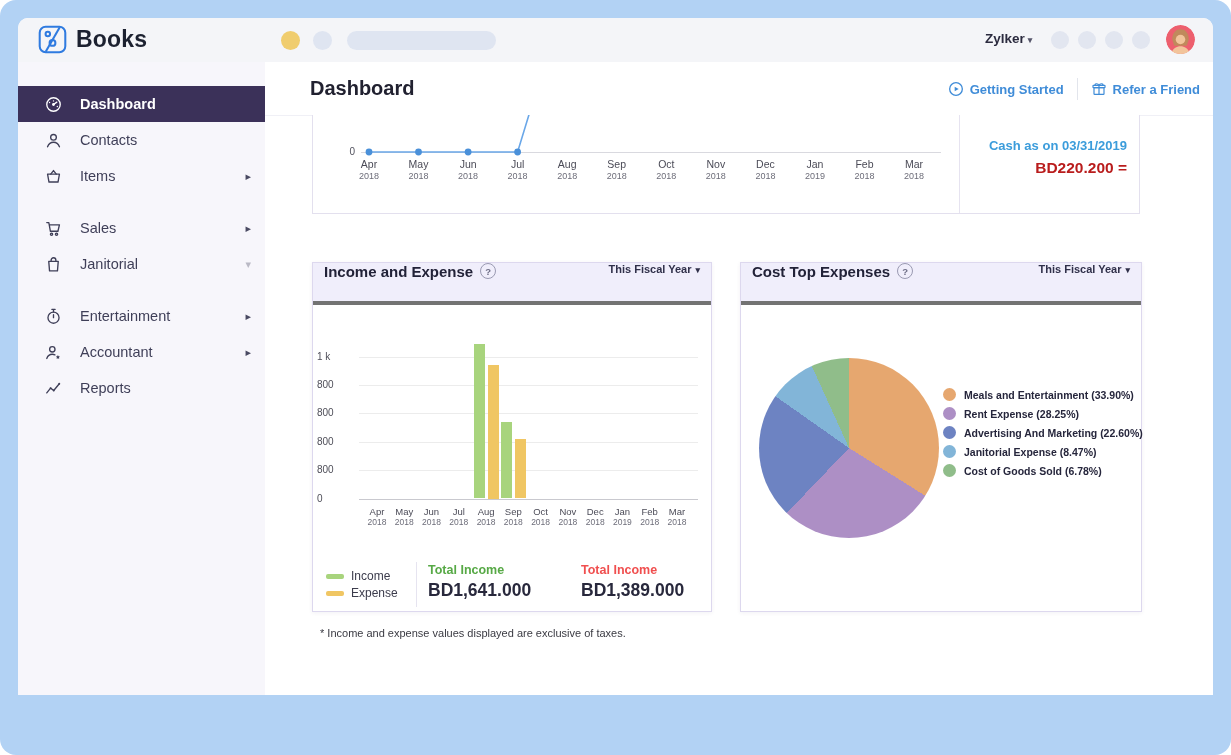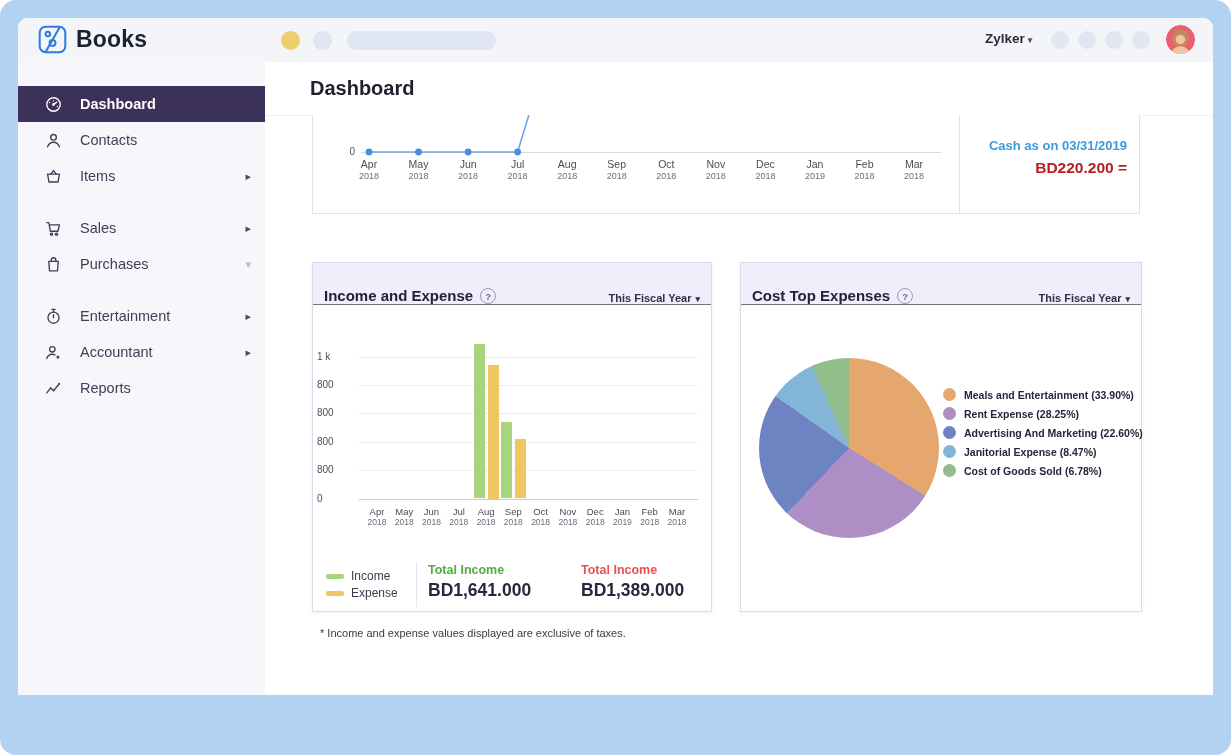--- a/index.html
+++ b/index.html
@@ -52,21 +52,21 @@
   .cash-month .y{font-size:9px;color:#6d6d79;margin-top:1px;}
   .cash-divider{position:absolute;left:646px;top:0;bottom:0;width:1px;background:#e6e3f0;}
   .cash-summary{position:absolute;left:647px;right:0;top:0;bottom:0;}
   .cash-label{position:absolute;right:12px;top:23px;font-size:13px;font-weight:600;color:#3b9cdb;}
   .cash-value{position:absolute;right:12px;top:44px;font-size:15.5px;font-weight:600;color:#b91c1c;}
 
   
   .panel{position:absolute;background:#fff;border:1px solid #ddd8ee;box-sizing:border-box;box-shadow:0 1px 4px rgba(70,60,120,.07);}
   .ie-panel{left:47px;top:200px;width:400px;height:350px;}
   .te-panel{left:475px;top:200px;width:402px;height:350px;}
-  .panel-header{position:absolute;left:0;top:0;right:0;height:42px;background:#f0eefb;border-bottom:1px solid #737373;display:flex;align-items:flex-end;padding:0 11px;box-sizing:border-box;}
+  .panel-header{position:absolute;left:0;top:0;right:0;height:42px;background:#f0eefb;border-bottom:4px solid #737373;display:flex;align-items:flex-start;padding:0 11px;box-sizing:border-box;}
   .panel-title{font-size:15px;font-weight:700;color:#222238;}
   .qmark{width:14px;height:14px;border:1px solid #9a9ab2;border-radius:50%;font-size:9.5px;font-weight:700;color:#6d6d85;display:inline-flex;align-items:center;justify-content:center;margin-left:7px;flex:none;}
   .period{margin-left:auto;font-size:11px;font-weight:700;color:#30304a;cursor:pointer;white-space:nowrap;}
   .period .caret{font-size:9px;margin-left:4px;}
 
   
   .plot{position:absolute;left:0;top:42px;right:0;height:230px;}
   .gl{position:absolute;left:46px;width:339px;height:1px;background:#ececec;}
   .gl.zero{background:#c9c9cf;}
   .yt{position:absolute;left:4px;width:36px;text-align:left;font-size:10px;color:#4e4e58;}
@@ -168,21 +168,21 @@
             <span class="side-label">Sales</span>
             <span class="side-caret">▸</span>
           </div>
           <div class="side-item">
             <span class="side-icon">
               <svg viewBox="0 0 24 24" fill="none" stroke="currentColor" stroke-width="1.7" stroke-linecap="round" stroke-linejoin="round">
                 <path d="M6 8h12l-1 12H7z"></path>
                 <path d="M9 8V6.5a3 3 0 0 1 6 0V8"></path>
               </svg>
             </span>
-            <span class="side-label">Purchases</span>
+            <span class="side-label">Janitorial</span>
             <span class="side-caret faint">▾</span>
           </div>
           <div class="side-item gap">
             <span class="side-icon">
               <svg viewBox="0 0 24 24" fill="none" stroke="currentColor" stroke-width="1.7" stroke-linecap="round" stroke-linejoin="round">
                 <circle cx="12" cy="13.5" r="7"></circle>
                 <path d="M12 13.5V9.8"></path>
                 <path d="M10 3h4M12 3v3.2"></path>
               </svg>
             </span>
@@ -210,20 +210,39 @@
               </svg>
             </span>
             <span class="side-label">Reports</span>
           </div>
         </nav>
     </aside>
 
     <main class="main">
       <div class="main-header">
         <h1 class="page-title" style="margin:0">Dashboard</h1>
+        <div class="header-links">
+          <a class="hlink">
+            <svg viewBox="0 0 24 24" fill="none" stroke="#3f8cd8" stroke-width="2">
+              <circle cx="12" cy="12" r="9.5"></circle>
+              <path d="M10 8.5v7l6-3.5z" fill="#3f8cd8" stroke="none"></path>
+            </svg>
+            <span>Getting Started</span>
+          </a>
+          <span class="hdivider"></span>
+          <a class="hlink">
+            <svg viewBox="0 0 24 24" fill="none" stroke="#3f8cd8" stroke-width="1.8">
+              <rect x="4.5" y="10" width="15" height="10" rx="1"></rect>
+              <rect x="3" y="6.5" width="18" height="3.5" rx="0.8"></rect>
+              <path d="M12 6.5V20"></path>
+              <path d="M12 6.5C10.5 3.5 6 3.5 6 5.5s4 1 6 1zm0 0c1.5-3 6-3 6-1s-4 1-6 1z"></path>
+            </svg>
+            <span>Refer a Friend</span>
+          </a>
+        </div>
       </div>
 
       <section class="cash-panel">
         <div class="cash-chart">
           <span class="zero-label">0</span>
           <div id="cash-svg-holder">
               <svg width="646" height="97" style="position:absolute;left:0;top:0">
        <line x1="48" y1="37.5" x2="628" y2="37.5" stroke="#d9d9df" stroke-width="1"></line>
        <polyline points="56.0,37 105.5,37 155.1,37 204.6,37 217.1,-4" fill="none" stroke="#6aa7e8" stroke-width="1.6"></polyline>
        <circle cx="56.0" cy="37" r="3.4" fill="#4a90d9"></circle>

